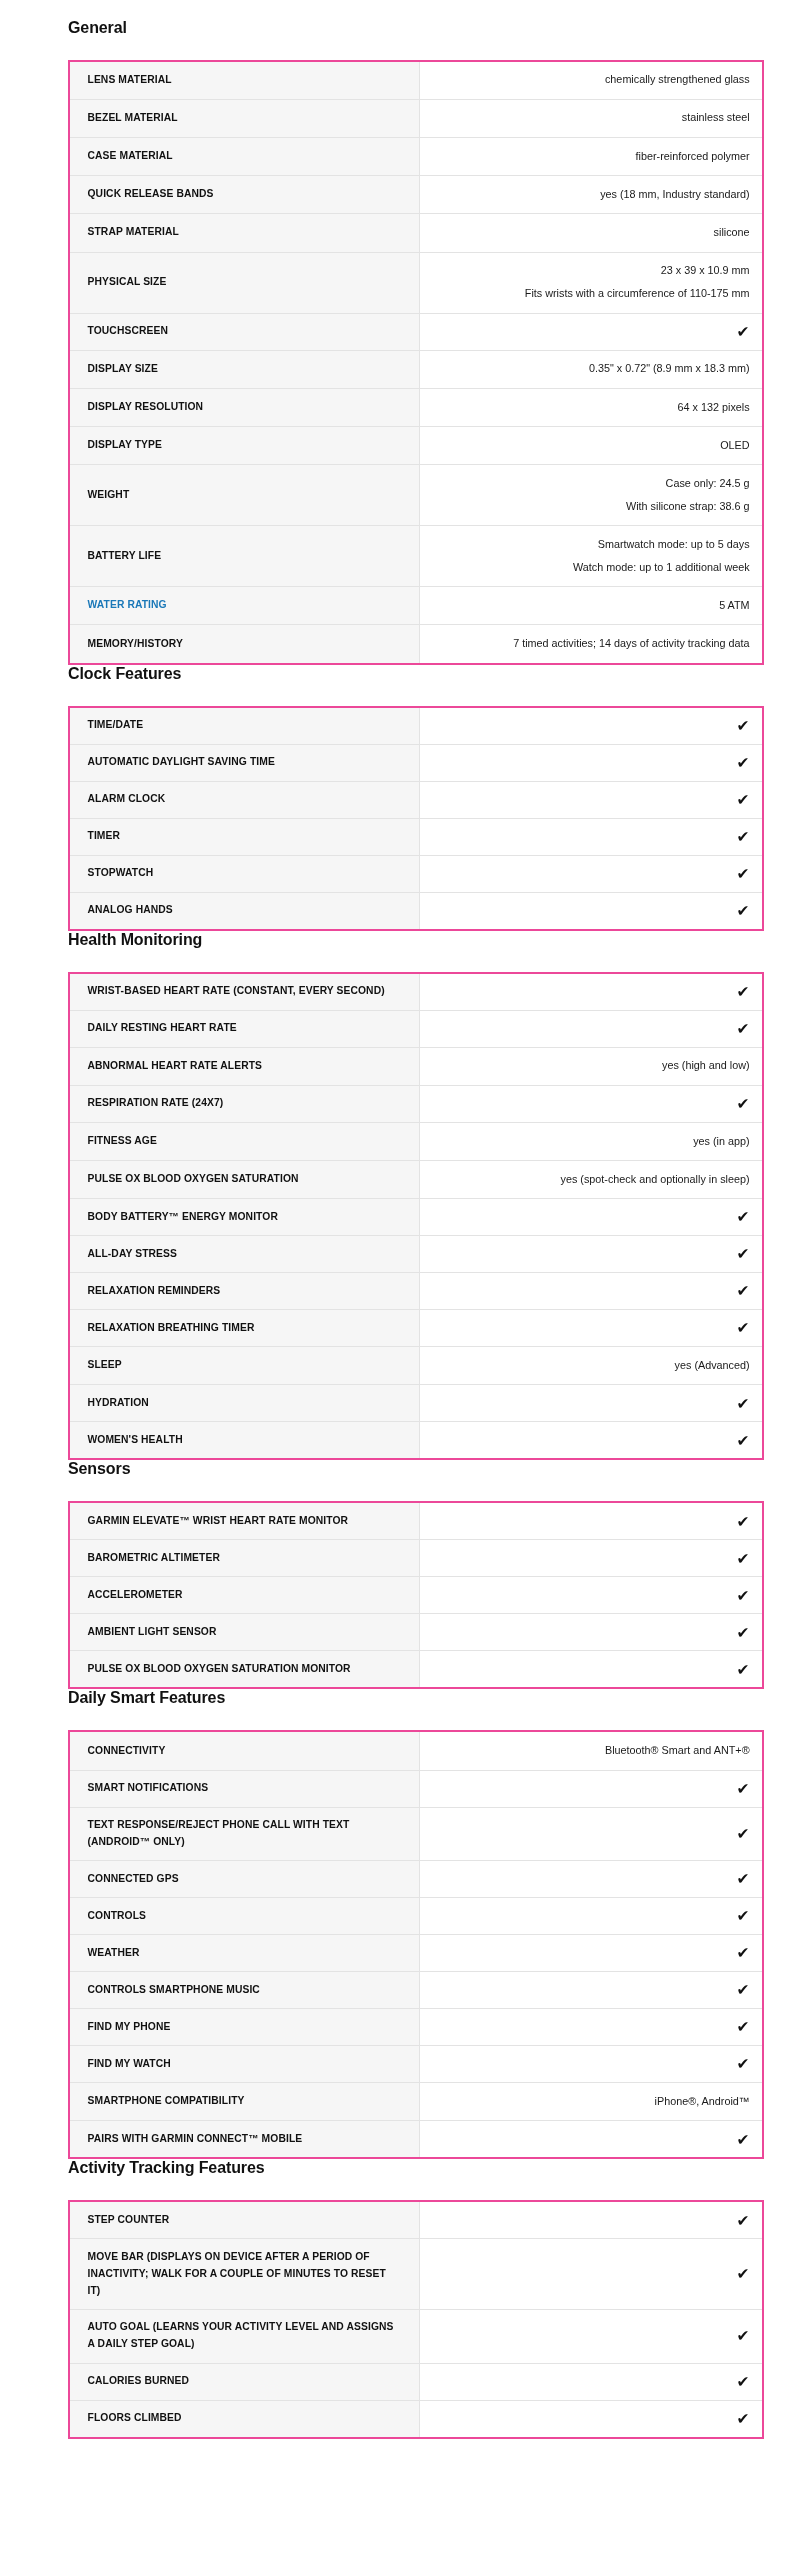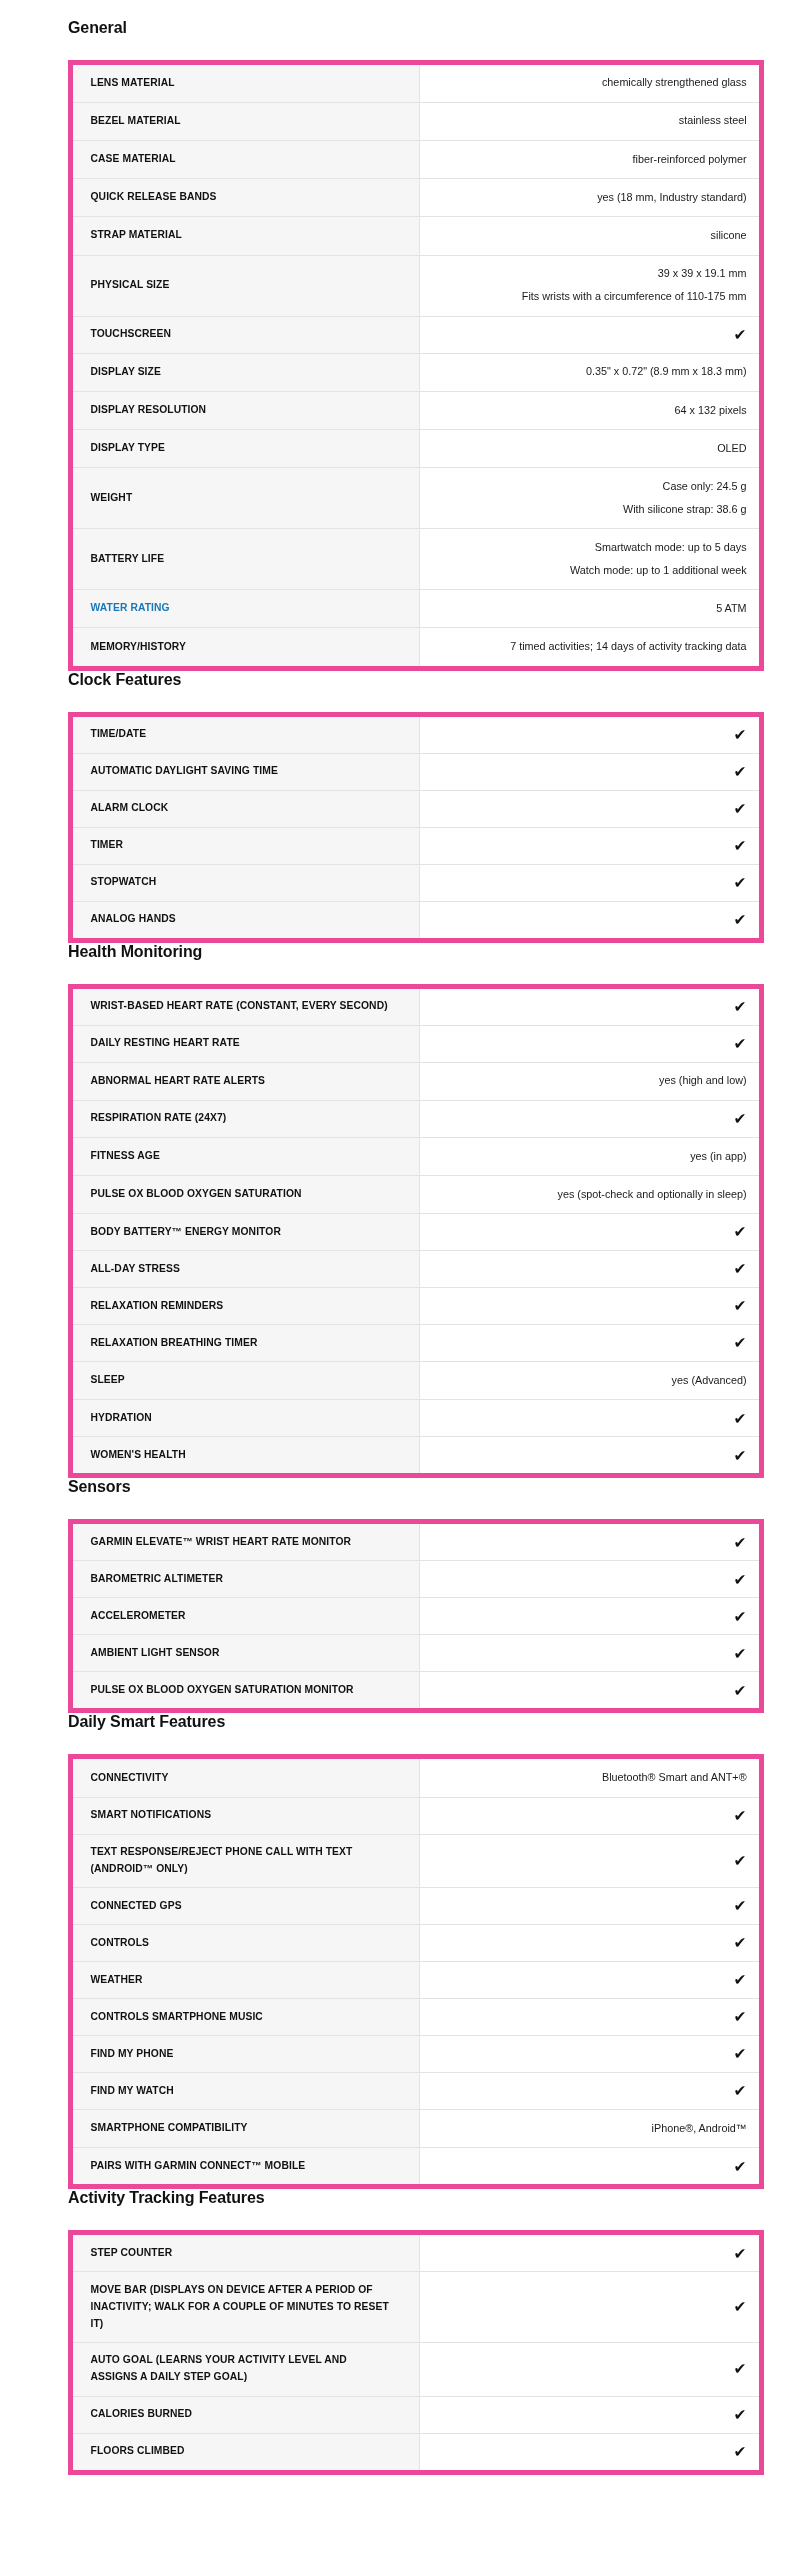--- a/index.html
+++ b/index.html
@@ -17,21 +17,21 @@
   .spec-section { margin: 0; padding-left: 36px; }
   .section-title {
     font-size: 16px;
     font-weight: 700;
     letter-spacing: -0.1px;
     margin: 0 0 23px 0;
     color: #111111;
   }
   .spec-section + .spec-section .section-title { }
   .spec-table {
-    border: 5px solid #ec4899;
+    border: 2px solid #ec4899;
     background: #ffffff;
   }
   .spec-row {
     display: flex;
     align-items: stretch;
     min-height: 36px;
     border-bottom: 1px solid #e3e3e3;
   }
   .spec-row:last-child { border-bottom: none; }
   .label-cell {
@@ -101,21 +101,21 @@
         </div>
         <div class="spec-row">
           <div class="label-cell">STRAP MATERIAL</div>
           <div class="value-cell">
             <p>silicone</p>
           </div>
         </div>
         <div class="spec-row">
           <div class="label-cell">PHYSICAL SIZE</div>
           <div class="value-cell">
-            <p>39 x 39 x 19.1 mm</p>
+            <p>23 x 39 x 10.9 mm</p>
             <p>Fits wrists with a circumference of 110-175 mm</p>
           </div>
         </div>
         <div class="spec-row">
           <div class="label-cell">TOUCHSCREEN</div>
           <div class="value-cell">
             <span class="check">✔</span>
           </div>
         </div>
         <div class="spec-row">

